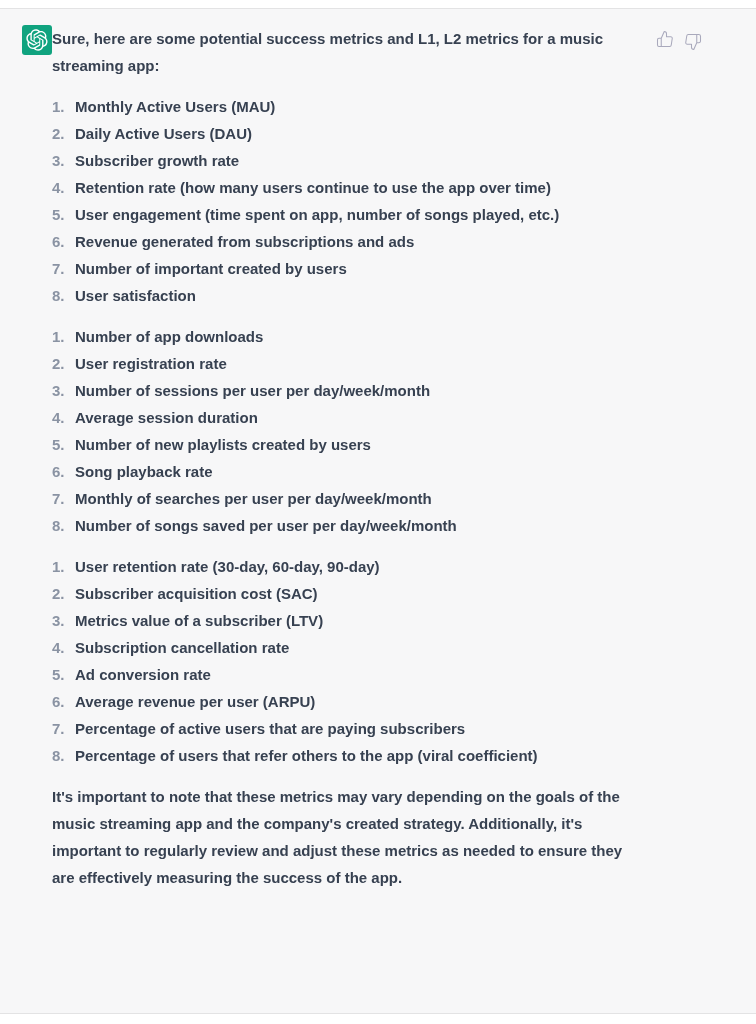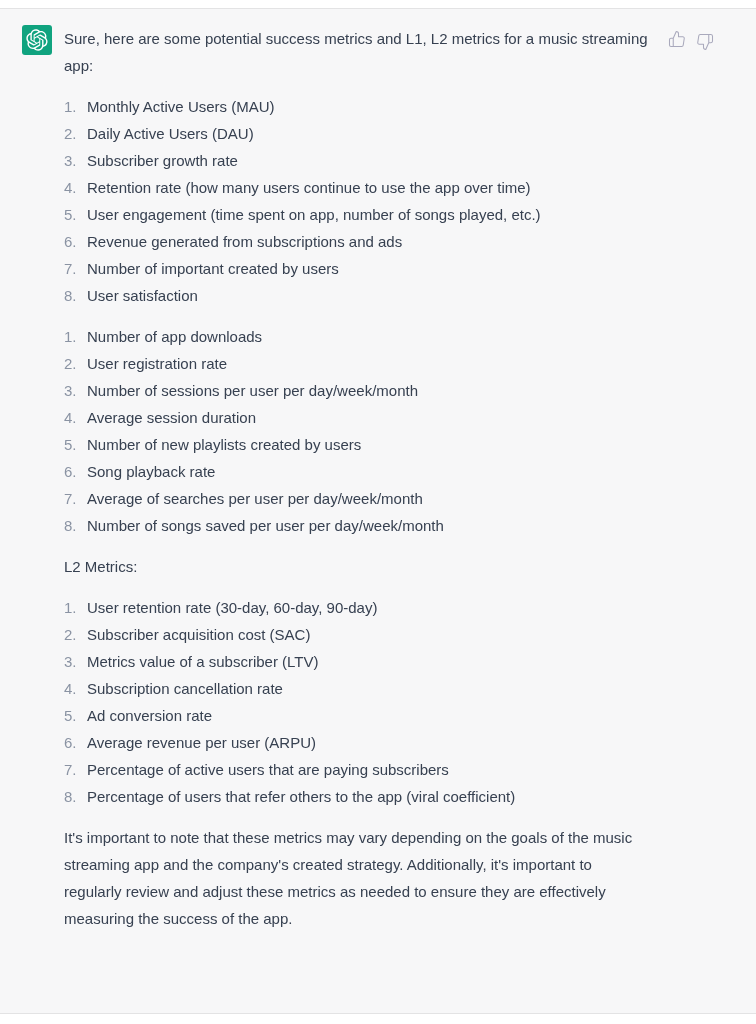--- a/index.html
+++ b/index.html
@@ -24,26 +24,27 @@
   .avatar {
     width: 30px; height: 30px;
     border-radius: 3px;
     background: var(--avatar-bg, #10a37f);
     color: var(--avatar-fg, #ffffff);
     display: flex; align-items: center; justify-content: center;
     flex: none;
   }
   .avatar svg { width: 22px; height: 22px; display: block; }
   .message-content {
-    margin-left: 12px;
+    margin-left: 0;
     width: 588px;
     flex: none;
     color: var(--text, #374151);
     font-size: 15px;
     line-height: 27px;
+    font-weight: bold;
   }
   .message-content p { margin: 0 0 14px; }
   .message-content p.outro { margin-bottom: 0; }
   .metric-list { list-style: none; margin: 0 0 14px; padding: 0; }
   .metric-list li { display: flex; }
   .marker { flex: none; width: 23px; color: var(--list-marker, #8a93a3); }
   .item-text { flex: 1; }
   .actions {
     margin-left: 16px;
     margin-top: 5px;
@@ -132,29 +133,28 @@
           <li>
             <span class="marker">5.</span>
             <span class="item-text">Number of new playlists created by users</span>
           </li>
           <li>
             <span class="marker">6.</span>
             <span class="item-text">Song playback rate</span>
           </li>
           <li>
             <span class="marker">7.</span>
-            <span class="item-text">Average of searches per user per day/week/month</span>
+            <span class="item-text">Monthly of searches per user per day/week/month</span>
           </li>
           <li>
             <span class="marker">8.</span>
             <span class="item-text">Number of songs saved per user per day/week/month</span>
           </li>
         </ol>
 
-      <p>L2 Metrics:</p>
       <ol class="metric-list">
           <li>
             <span class="marker">1.</span>
             <span class="item-text">User retention rate (30-day, 60-day, 90-day)</span>
           </li>
           <li>
             <span class="marker">2.</span>
             <span class="item-text">Subscriber acquisition cost (SAC)</span>
           </li>
           <li>

